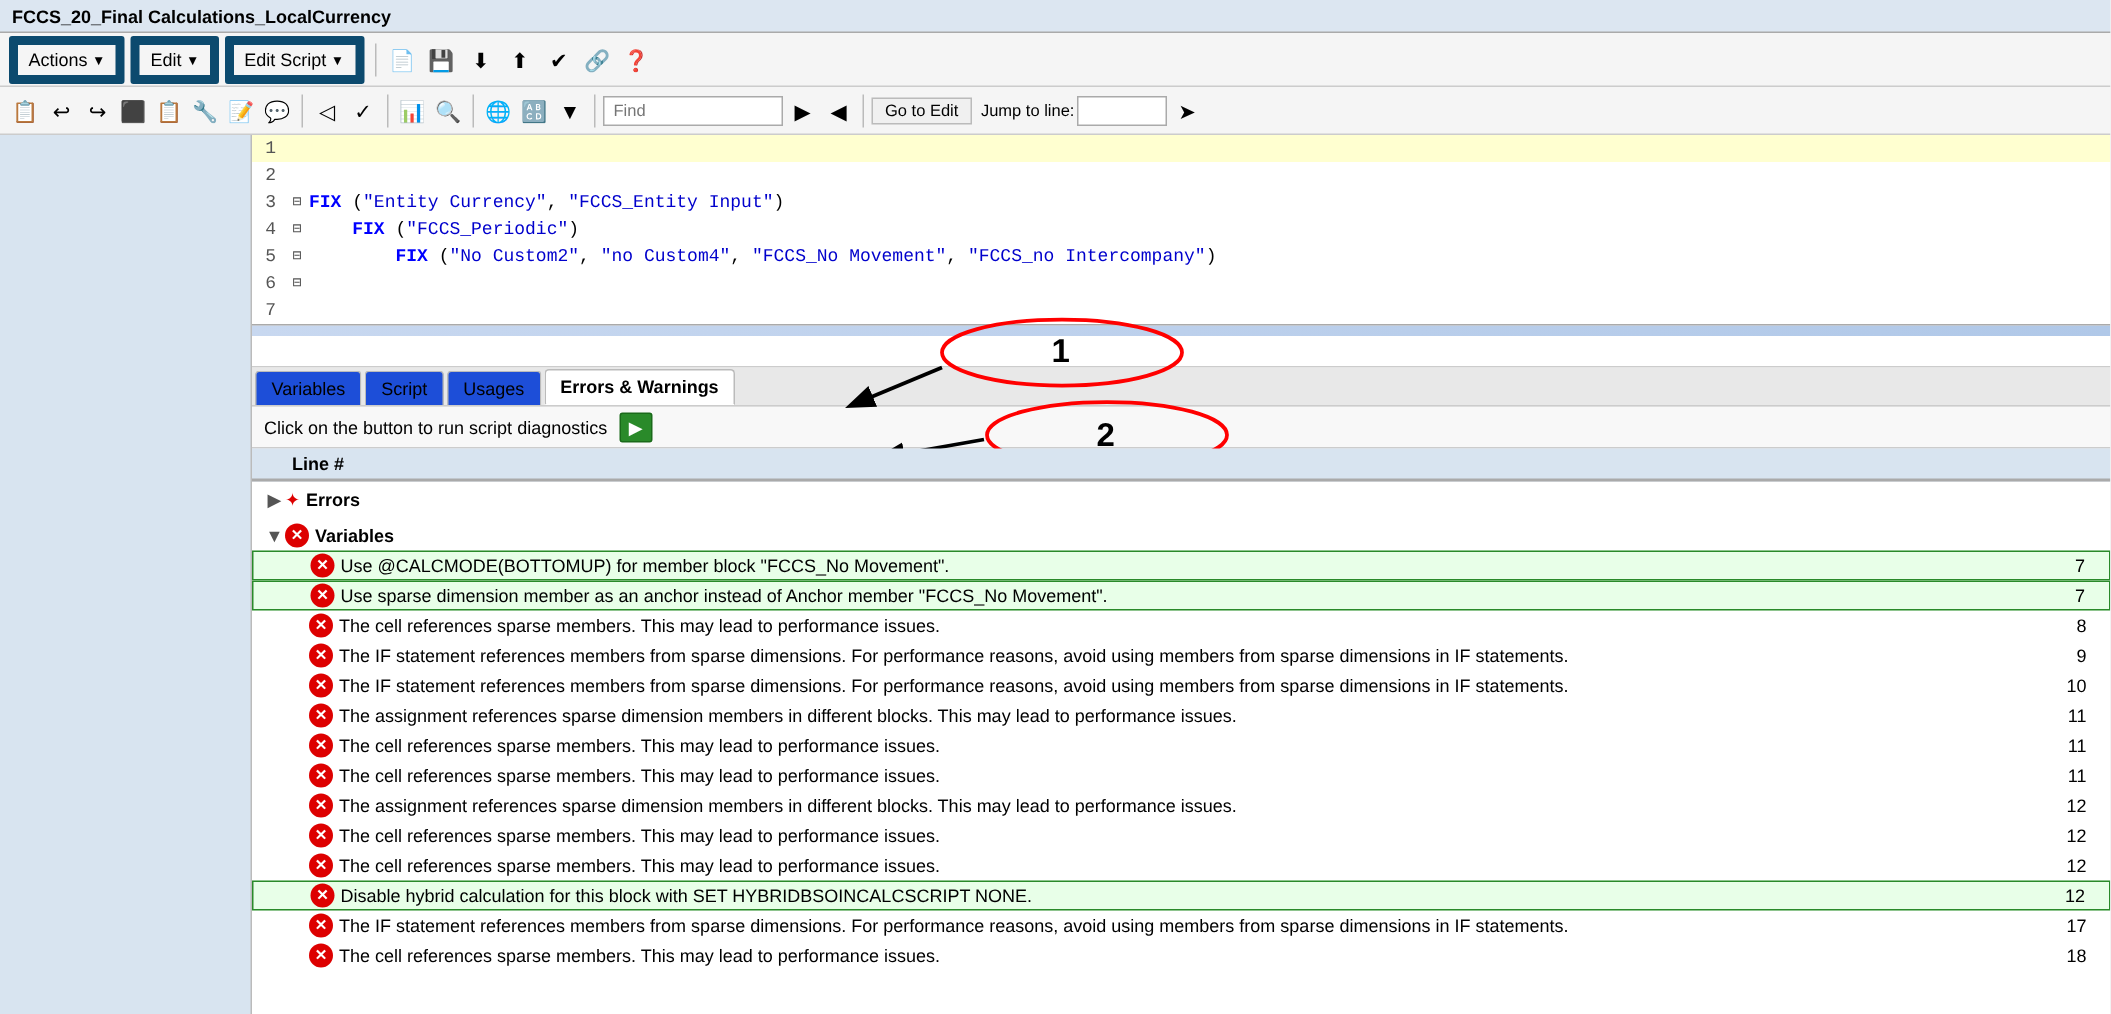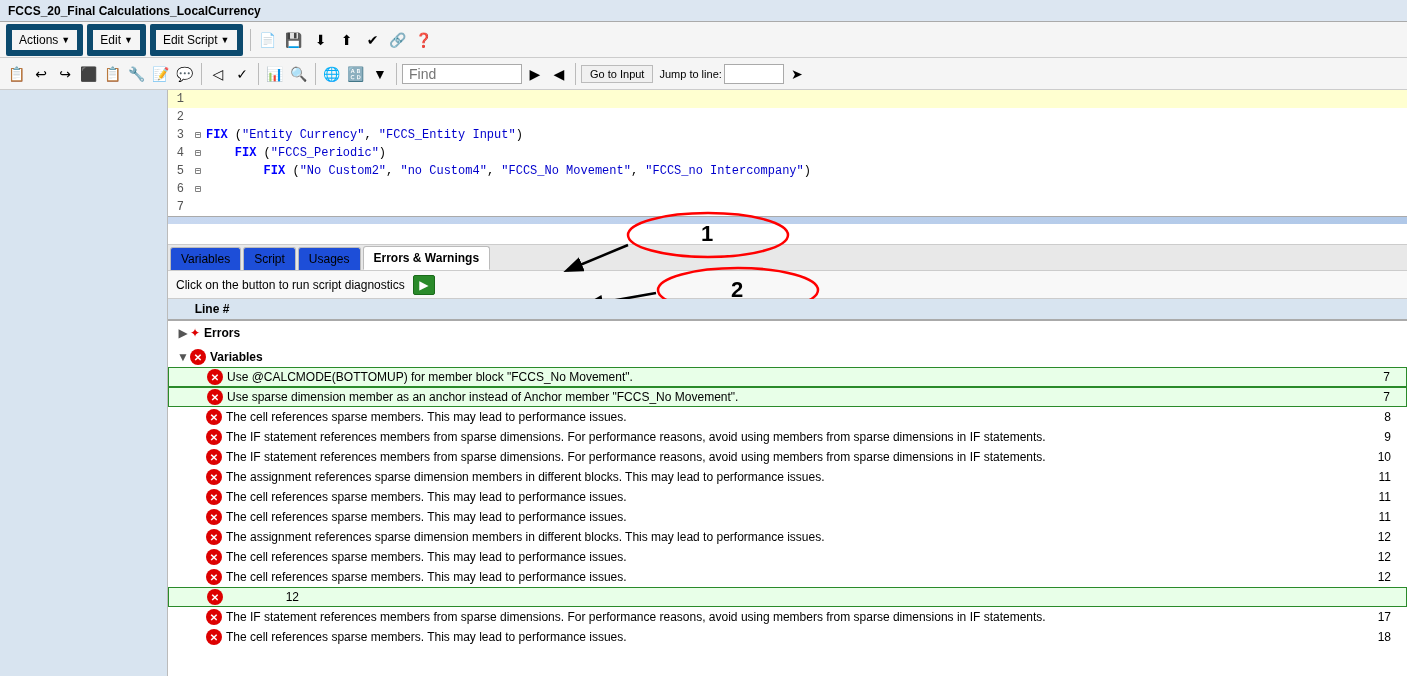--- a/index.html
+++ b/index.html
@@ -62,21 +62,21 @@
       border: 1px solid transparent;
       border-radius: 2px;
       cursor: pointer;
       font-size: 14px;
     }
 
     .find-box {
       border: 1px solid #aaa;
       padding: 2px 6px;
       width: 120px;
-      font-size: 14px;
+      font-size: 11px;
       height: 20px;
     }
 
     .go-to-btn {
       padding: 2px 8px;
       border: 1px solid #bbb;
       background: #f0f0f0;
       cursor: pointer;
       font-size: 11px;
     }
@@ -324,21 +324,21 @@
   <div class="separator"></div>
   <div class="tb2-btn">🌐</div>
   <div class="tb2-btn">🔠</div>
   <div class="tb2-btn">▼</div>
   <div class="separator"></div>
   <input class="find-box" type="text" placeholder="Find" style="">
   <div class="tb2-btn">▶</div>
   <div class="tb2-btn">◀</div>
   <div class="separator"></div>
   <button class="go-to-btn">
-    <span>Go to Input</span>
+    <span>Go to Edit</span>
   </button>
   <span class="jump-label">Jump to line:</span>
   <input class="find-box" style="width: 60px;" type="text">
   <div class="tb2-btn">➤</div>
 </div>
 
 <div class="main-content">
   <div class="left-panel"></div>
 
   <div class="editor-panel">
@@ -517,20 +517,21 @@
   </div>
             <div class="tree-row">
     <span style="width:30px;flex-shrink:0;"></span>
     <div class="error-icon">✕</div>
     <span class="row-desc">The cell references sparse members. This may lead to performance issues.</span>
     <span class="row-line">12</span>
   </div>
             <div class="tree-row highlighted">
     <span style="width:30px;flex-shrink:0;"></span>
     <div class="error-icon">✕</div>
+    <span class="row-desc">Disable hybrid calculation for this block with SET HYBRIDBSOINCALCSCRIPT NONE.</span>
     <span class="row-line">12</span>
   </div>
             <div class="tree-row">
     <span style="width:30px;flex-shrink:0;"></span>
     <div class="error-icon">✕</div>
     <span class="row-desc">The IF statement references members from sparse dimensions. For performance reasons, avoid using members from sparse dimensions in IF statements.</span>
     <span class="row-line">17</span>
   </div>
             <div class="tree-row">
     <span style="width:30px;flex-shrink:0;"></span>

